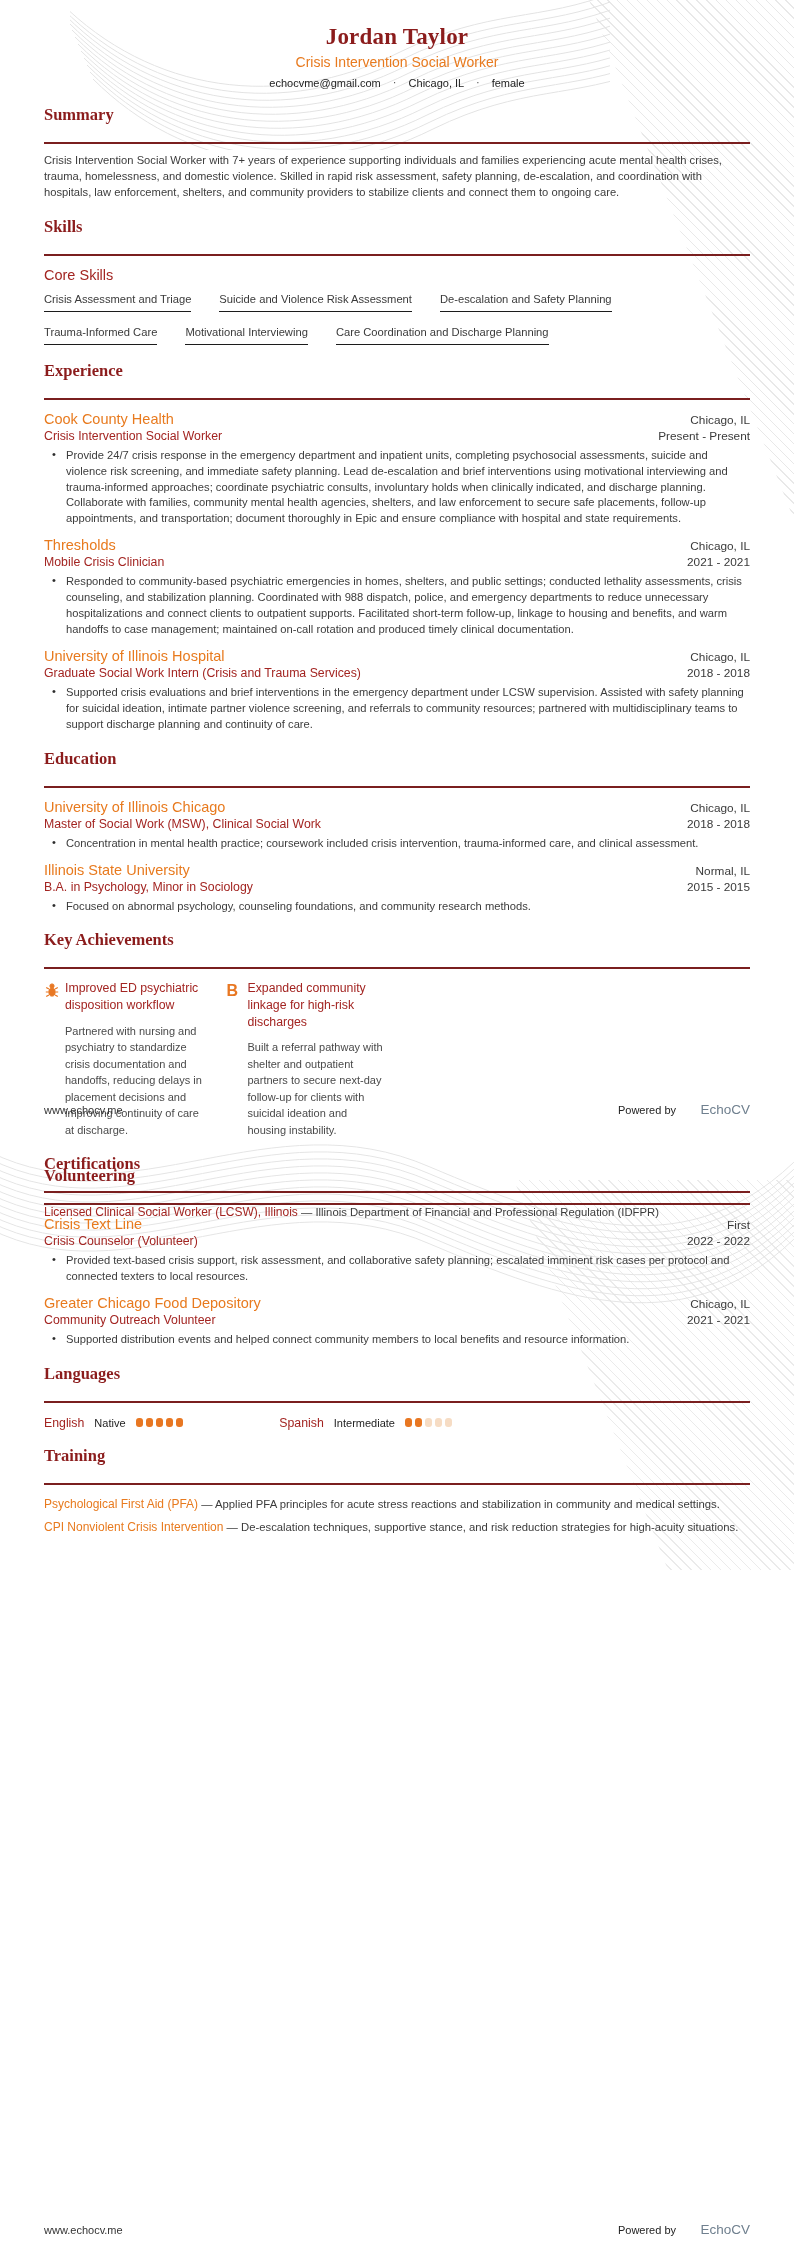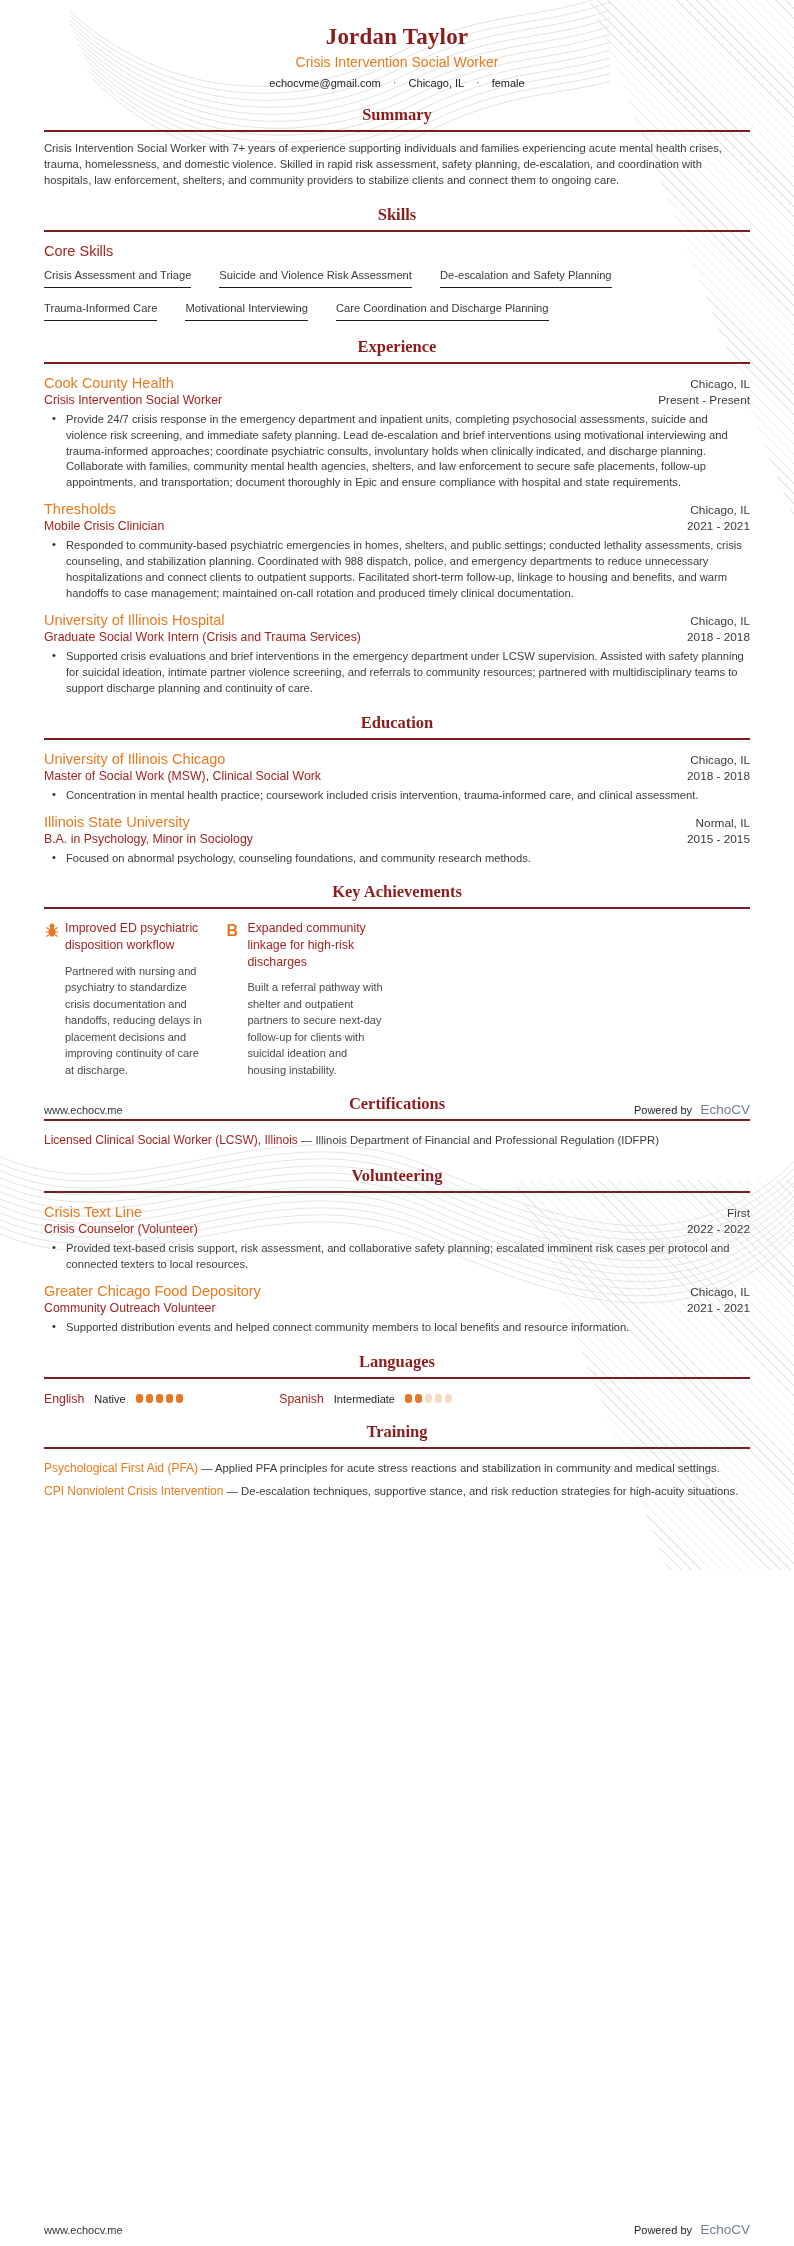--- a/index.html
+++ b/index.html
@@ -22,21 +22,21 @@
   .page2 { position: absolute; z-index: 1; top: 1150px; left:0; right:0; padding: 0 44px; }
 
   .name { font-family:"Liberation Serif","DejaVu Serif",serif; font-weight:700;
     font-size:23px; color:#8b1c1c; text-align:center; letter-spacing:.2px; }
   .subtitle { text-align:center; color:#e87a1e; font-size:14px; margin-top:4px; }
   .contact { text-align:center; font-size:11px; color:#222; margin-top:7px; }
   .contact .sep { display:inline-block; margin:0 9px; color:#555; transform:translateY(-1px); }
 
   .section { margin-top:16px; }
   .section-head { font-family:"Liberation Serif","DejaVu Serif",serif; font-weight:700;
-    font-size:16.5px; color:#8b1c1c; text-align:center; padding-bottom:5px;
+    font-size:16.5px; color:#8b1c1c; padding-bottom:17px;
     border-bottom:2px solid #7a1f1f; }
   .section-body { padding-top:9px; }
 
   .summary-text { font-size:11.2px; line-height:1.42; color:#3c3c3c; }
 
   .group-label { color:#a32522; font-size:14.5px; font-weight:500; margin:2px 0 10px; }
   .skill-list { display:flex; flex-wrap:wrap; column-gap:28px; row-gap:14px; }
   .skill { font-size:11.2px; color:#3a3a3a; padding-bottom:6px; border-bottom:1.5px solid #1c1c1c; }
 
   .entry { margin-top:10px; }
@@ -68,21 +68,21 @@
   .lang-level { color:#1e1e1e; font-size:11px;text-align:right; }
   .dots { display:flex; gap:3px; }
   .dot { width:7px; height:9px; border-radius:3px; background:#f6dcc4; }
   .dot.filled { background:#e87722; }
 
   .footer { position:absolute; left:44px; right:44px; z-index:1;
     display:flex; justify-content:space-between; align-items:baseline; }
   .footer-1 { top:1100px; } .footer-2 { top:2220px; }
   .site { font-size:11px; color:#333; text-decoration:none; }
   .powered { font-size:11px; color:#222; }
-  .brand { font-size:13.5px; color:#70808f; font-weight:500; margin-left:4px; }
+  .brand { font-size:13.5px; color:#70808f; font-weight:500; margin-left:20px; }
 </style>
 </head>
 <body>
 
 <svg class="decor waves-1" width="540" height="150" viewBox="0 0 540 150">
   <defs>
       <path id="wv1" d="M-10,2 C80,92 210,112 330,52 C420,8 470,22 545,-8" fill="none"></path>
     </defs>
   <g stroke="#dadada" stroke-width="1" opacity="0.75" fill="none">
     <use href="#wv1"></use>

